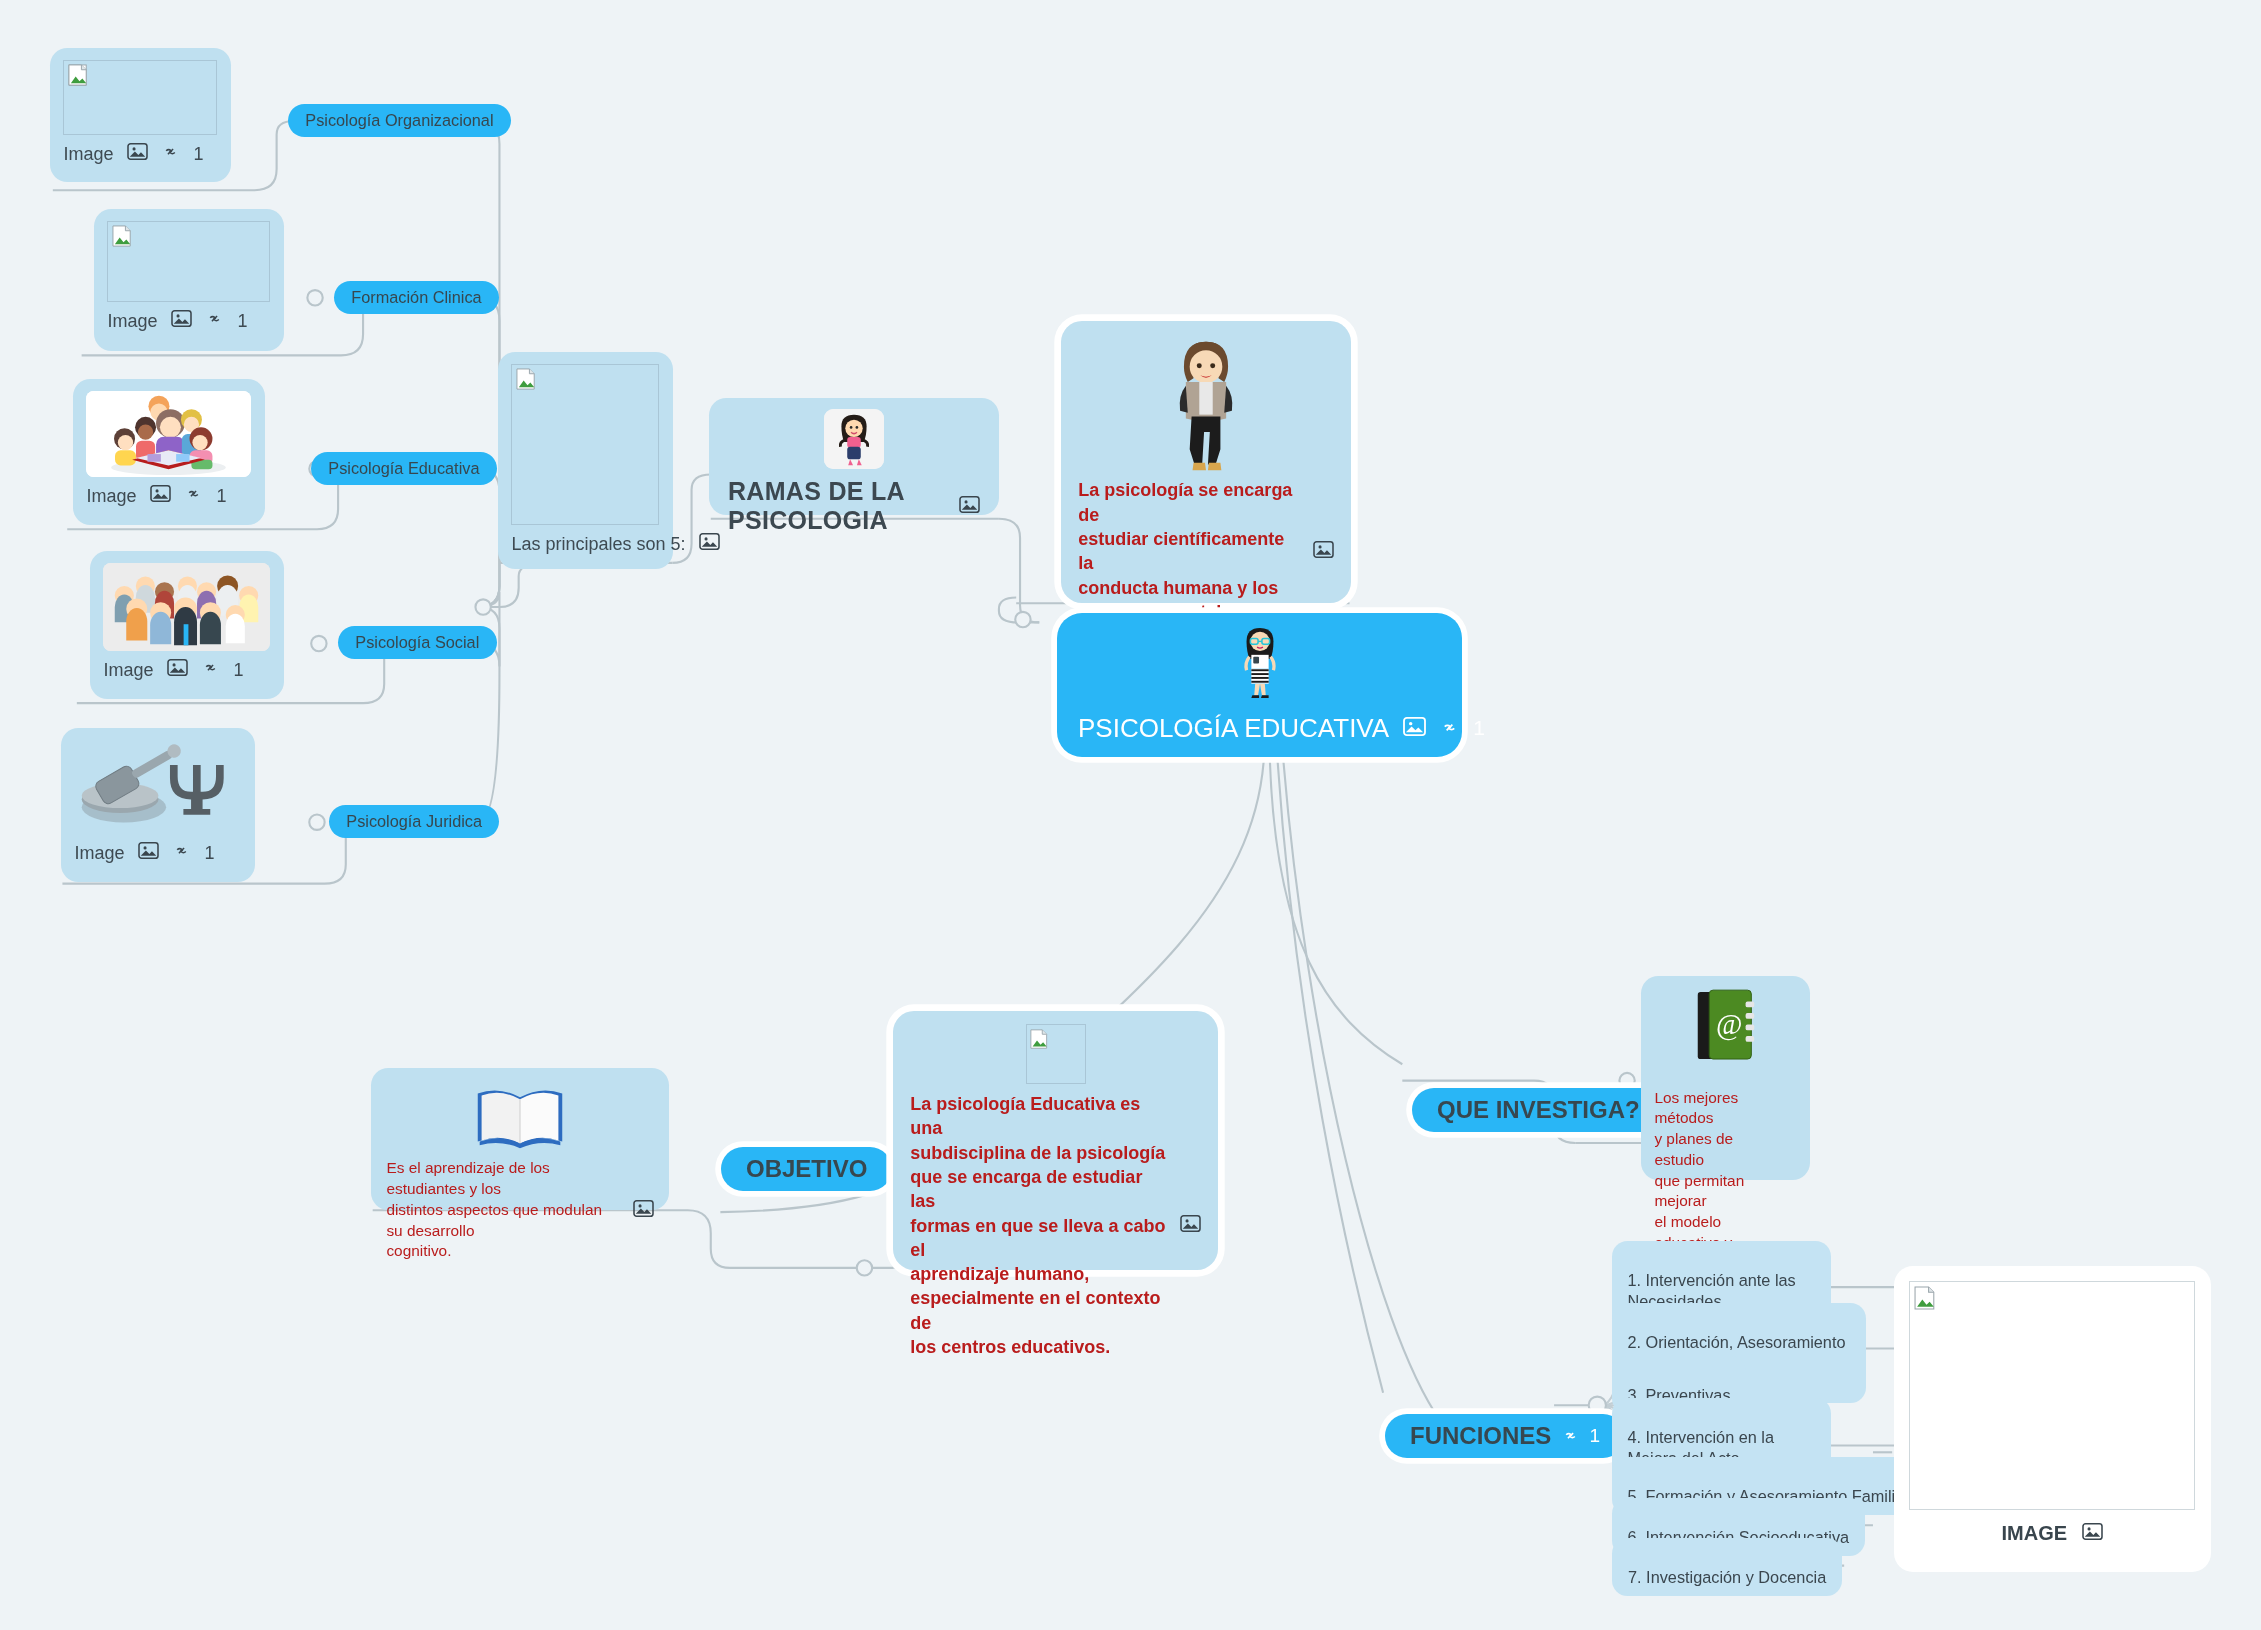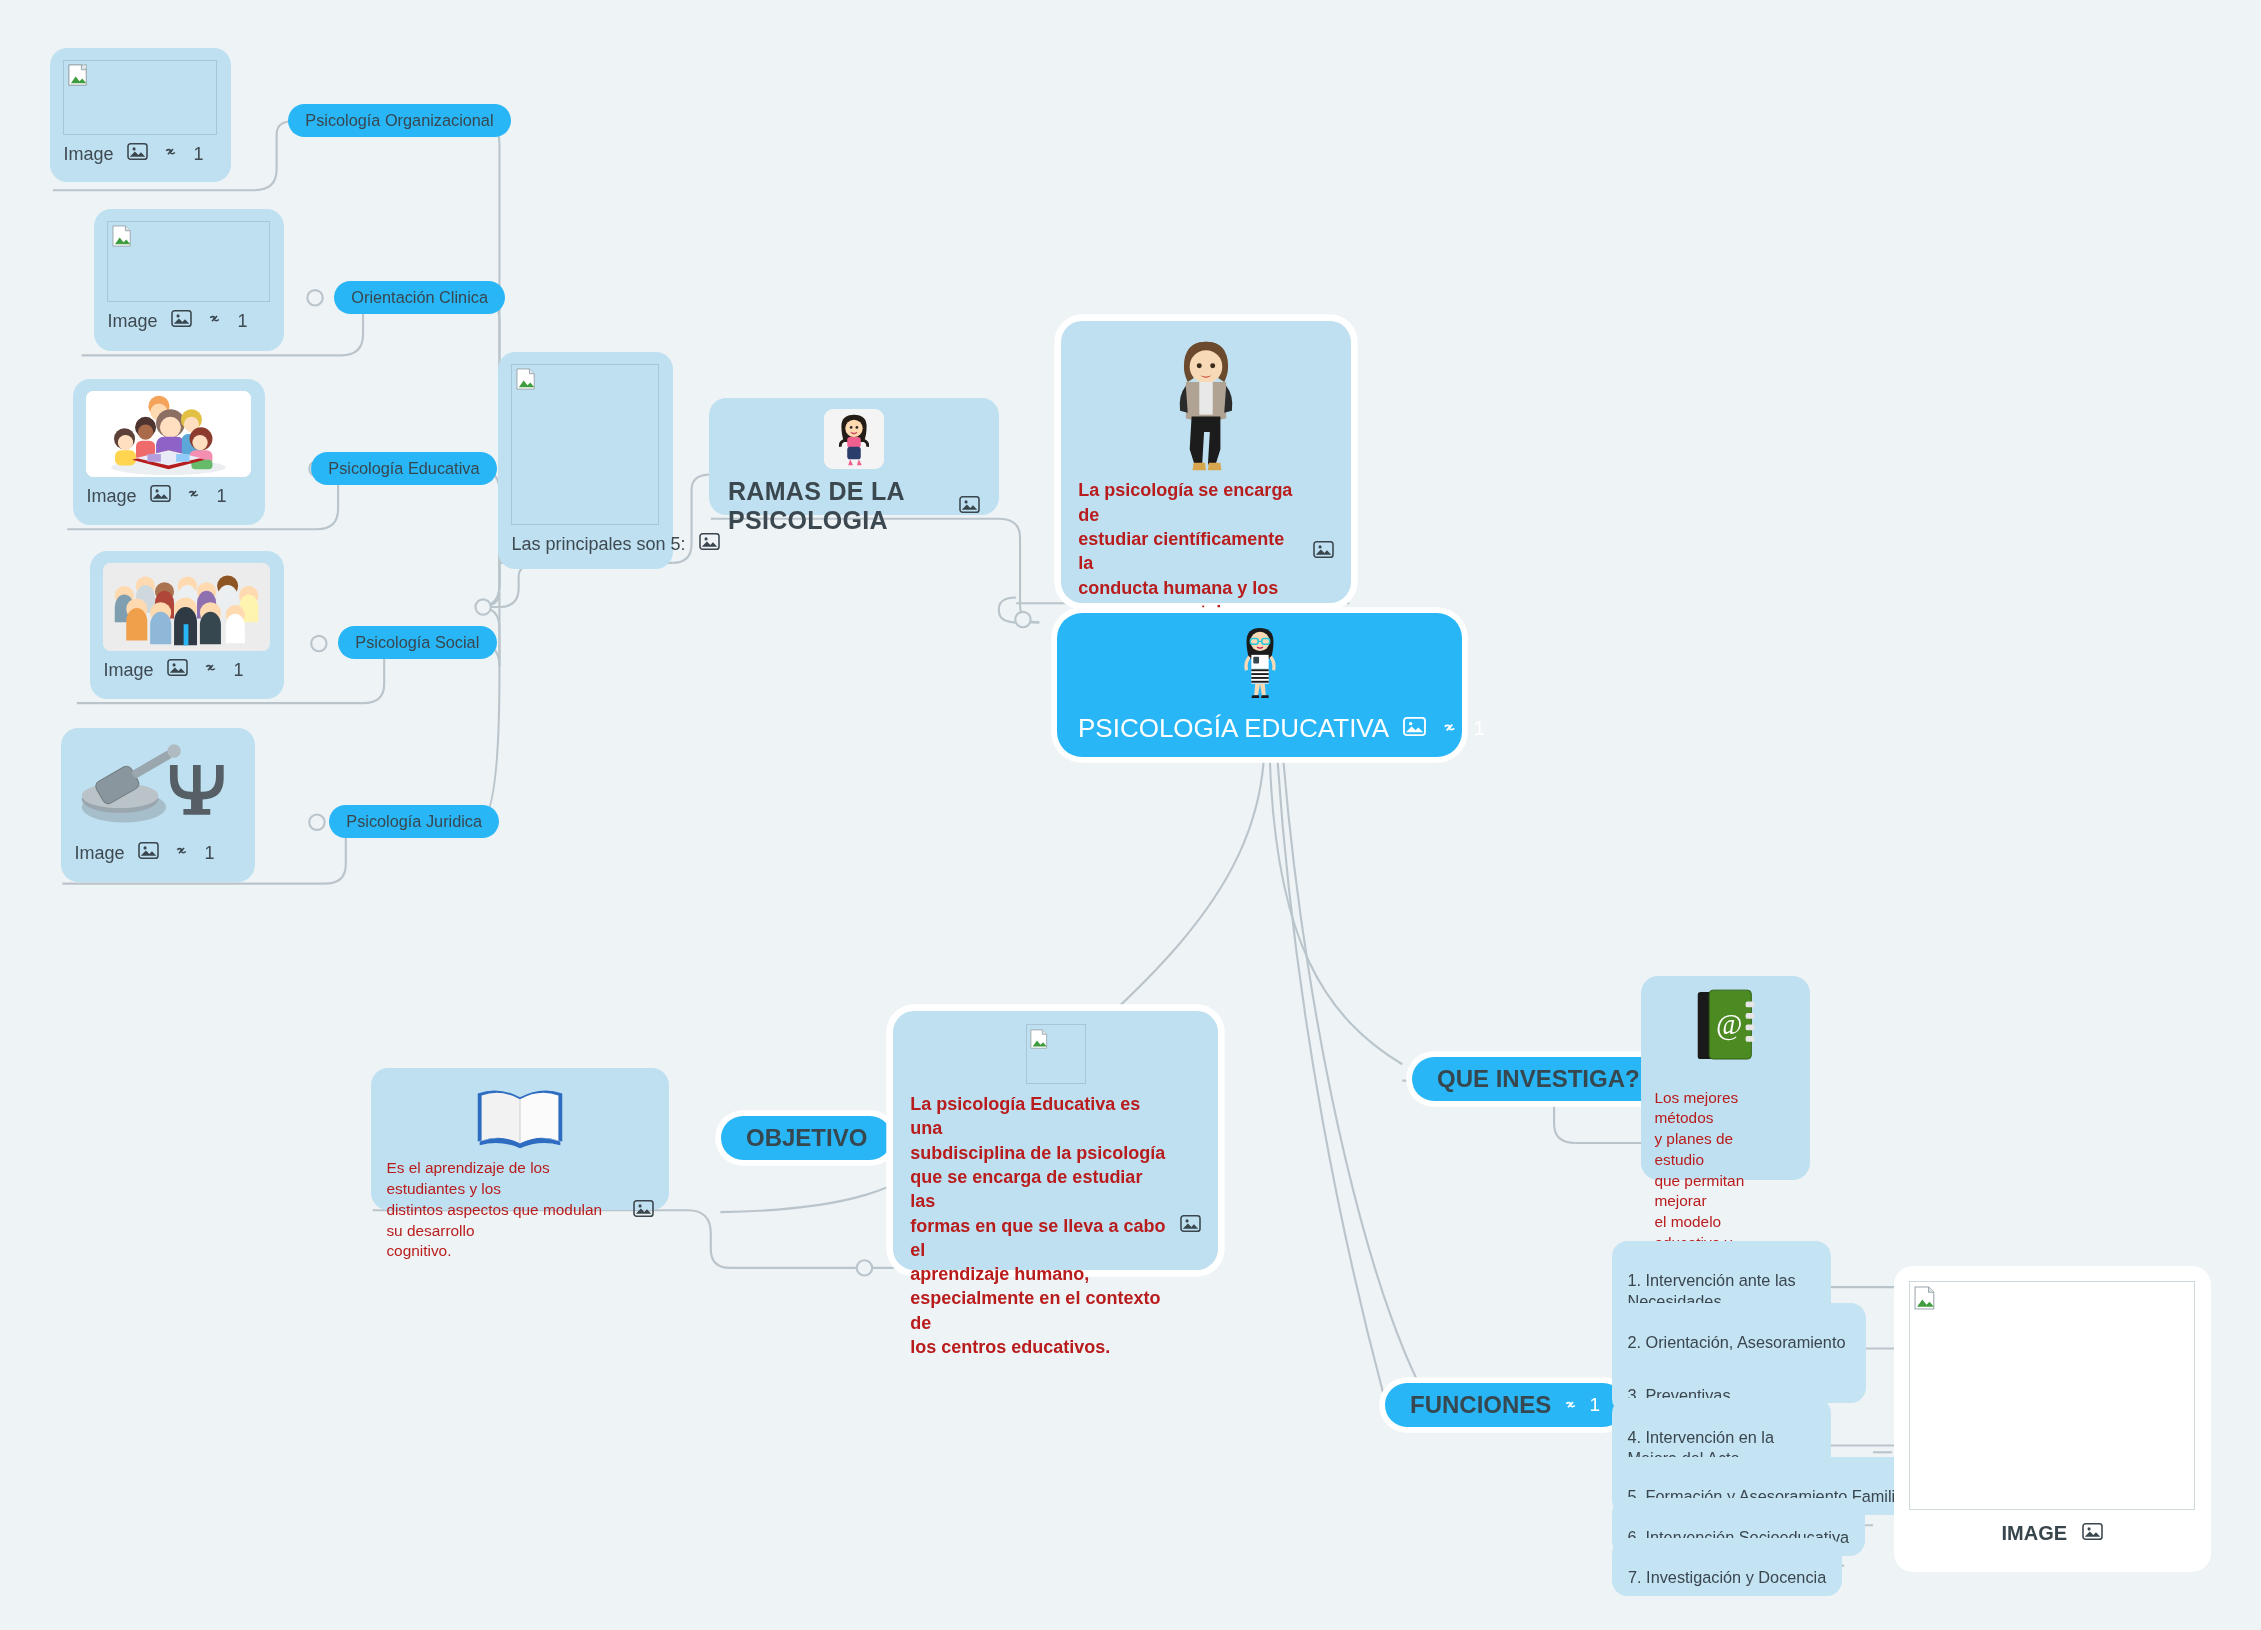--- a/index.html
+++ b/index.html
@@ -76,20 +76,21 @@
     font-size: 16.3px;
     white-space: nowrap;
     box-sizing: border-box;
   }
   .pill.big {
     height: 44px;
     font-size: 24px;
     font-weight: bold;
     padding: 0 25px;
     box-shadow: 0 0 0 5.8px #ffffff;
+    margin-top: 31px;
   }
 
   
   .leaf {
     position: absolute;
     background: #c4e3f3;
     color: #3a464e;
     border-radius: 15.4px;
     padding: 7.7px 15.4px;
     font-size: 16.3px;
@@ -476,21 +477,21 @@
           </svg>
       </span>
       <span>1</span>
     </div>
   </div>
 
   <div class="pill" style="left:288px; top:104px;">
     <span>Psicología Organizacional</span>
   </div>
   <div class="pill" style="left:334px; top:281px;">
-    <span>Orientación Clinica</span>
+    <span>Formación Clinica</span>
   </div>
   <div class="pill" style="left:311px; top:452px;">
     <span>Psicología Educativa</span>
   </div>
   <div class="pill" style="left:338px; top:626px;">
     <span>Psicología Social</span>
   </div>
   <div class="pill" style="left:329px; top:805px;">
     <span>Psicología Juridica</span>
   </div>

